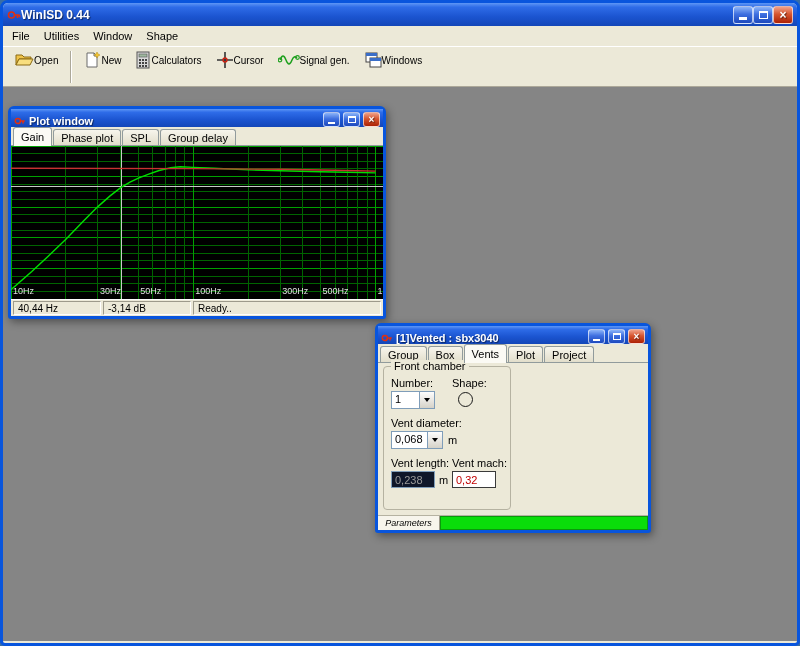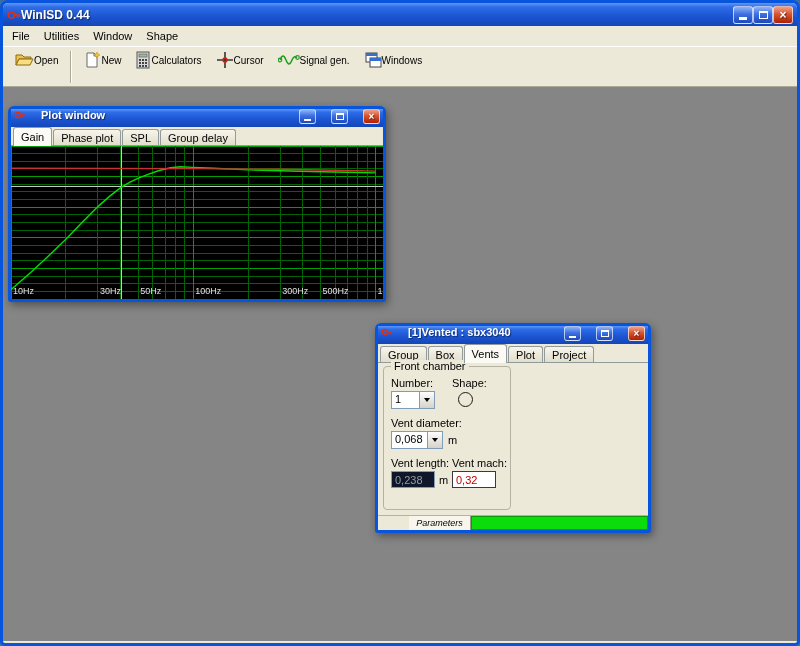--- a/index.html
+++ b/index.html
@@ -30,21 +30,21 @@
     border-top:1px solid #FFFFFF;border-bottom:1px solid #ACA899;padding:2px 4px;}
   .tb-item{display:flex;flex-direction:row;align-items:center;padding:1px 7px;font-size:10px;color:#000;}
   .tb-item .ic{height:20px;display:flex;align-items:center;justify-content:center;}
   .tb-sep{width:1px;height:32px;background:#ACA899;margin:2px 5px;box-shadow:1px 0 0 #fff;}
 
   .mdi{position:relative;width:100%;height:calc(100% - 86px);background:#858585;}
 
   
   .win{position:absolute;border:3px solid #0855DD;border-radius:6px 6px 3px 3px;
     background:#ECE9D8;box-shadow:2px 3px 8px rgba(0,0,0,.4);}
-  .win-title{height:18px;display:flex;align-items:flex-start;gap:15px;padding:0 3px;color:#fff;
+  .win-title{height:18px;display:flex;align-items:flex-end;gap:3px;padding:0 3px;color:#fff;
     font-weight:bold;font-size:11px;text-shadow:1px 1px 1px rgba(0,0,0,.5);
     background:linear-gradient(180deg,#5E96F5 0%,#2E6CE8 18%,#1B54D0 60%,#1346B8 100%);}
   .win-title .tb-title{flex:1;}
 
   .tabrow{display:flex;align-items:flex-end;height:19px;padding:0 2px;border-bottom:1px solid #919B9C;
     background:#ECE9D8;position:relative;}
   .tab{padding:2px 7px 1px 7px;font-size:11px;border:1px solid #919B9C;border-bottom:none;
     border-radius:3px 3px 0 0;background:linear-gradient(180deg,#F7F5EC,#E2DECB);height:16px;margin-right:1px;}
   .tab.active{background:#FBFAF4;height:19px;margin-bottom:-1px;z-index:2;padding-top:3px;}
 
@@ -66,21 +66,21 @@
     display:flex;align-items:center;justify-content:center;}
   .tri{width:0;height:0;border-left:3px solid transparent;border-right:3px solid transparent;border-top:4px solid #000;}
   .tbox{position:absolute;border:1px solid #7F9DB9;background:#fff;font-size:11px;padding:1px 3px;height:17px;}
   .tbox:disabled{color:#9a9a9a;background:#0f172a;}
   .tbox.mach{border:1px solid #3a3a3a;color:#C00000;}
   .shape-circle{position:absolute;width:15px;height:15px;border:1.5px solid #1a1a1a;border-radius:50%;background:transparent;}
   .unit{position:absolute;font-size:11px;color:#000;}
   .bottombar{position:absolute;left:0;right:0;bottom:0;height:15px;background:#ECE9D8;
     border-top:1px solid #B5B2A1;display:flex;align-items:stretch;}
   .param-tab{width:62px;font-size:9px;font-style:italic;display:flex;align-items:center;justify-content:center;
-    background:#F7F5EC;border-right:1px solid #9D9A8B;color:#000;margin-left:31px;}
+    background:#F7F5EC;border-right:1px solid #9D9A8B;color:#000;}
   .greenbar{flex:1;background:#0ADD0A;border:1px solid #0A9A0A;}
 
   
   svg{display:block;}
 </style>
 </head>
 <body>
 <div class="stage">
 
 <div class="app">
@@ -256,20 +256,25 @@
               <polyline points="0.0,22.3 182.2,22.6 269.2,23.3 324.0,24.2 364.5,25.1" fill="none" stroke="#C83232" stroke-width="1.4"></polyline>
               <text x="2" y="148" fill="#E0E0E0" font-size="9px" font-family="&quot;DejaVu Sans&quot;,sans-serif">10Hz</text>
               <text x="88.94510764446945" y="148" fill="#E0E0E0" font-size="9px" font-family="&quot;DejaVu Sans&quot;,sans-serif">30Hz</text>
               <text x="129.37228045511756" y="148" fill="#E0E0E0" font-size="9px" font-family="&quot;DejaVu Sans&quot;,sans-serif">50Hz</text>
               <text x="184.22853579548655" y="148" fill="#E0E0E0" font-size="9px" font-family="&quot;DejaVu Sans&quot;,sans-serif">100Hz</text>
               <text x="271.173643439956" y="148" fill="#E0E0E0" font-size="9px" font-family="&quot;DejaVu Sans&quot;,sans-serif">300Hz</text>
               <text x="311.6008162506041" y="148" fill="#E0E0E0" font-size="9px" font-family="&quot;DejaVu Sans&quot;,sans-serif">500Hz</text>
               <text x="366.4570715909731" y="148" fill="#E0E0E0" font-size="9px" font-family="&quot;DejaVu Sans&quot;,sans-serif">1kHz</text>
             </svg>
       </div>
+      <div class="sbar">
+        <span class="scell" style="width:88px;">40,44 Hz</span>
+        <span class="scell" style="width:88px;">-3,14 dB</span>
+        <span class="scell" style="flex:1;">Ready..</span>
+      </div>
     </div>
 
     <div class="win sm" style="left:372px;top:236px;width:276px;">
       <div class="win-title">
         <span>
           <svg width="12" height="12" viewBox="0 0 14 14">
             <circle cx="4.5" cy="7" r="3" fill="none" stroke="#E03010" stroke-width="1.8"></circle>
             <path d="M7.5 7 h5 M10.5 7 v3" stroke="#E03010" stroke-width="1.8" fill="none"></path>
           </svg>
         </span>

